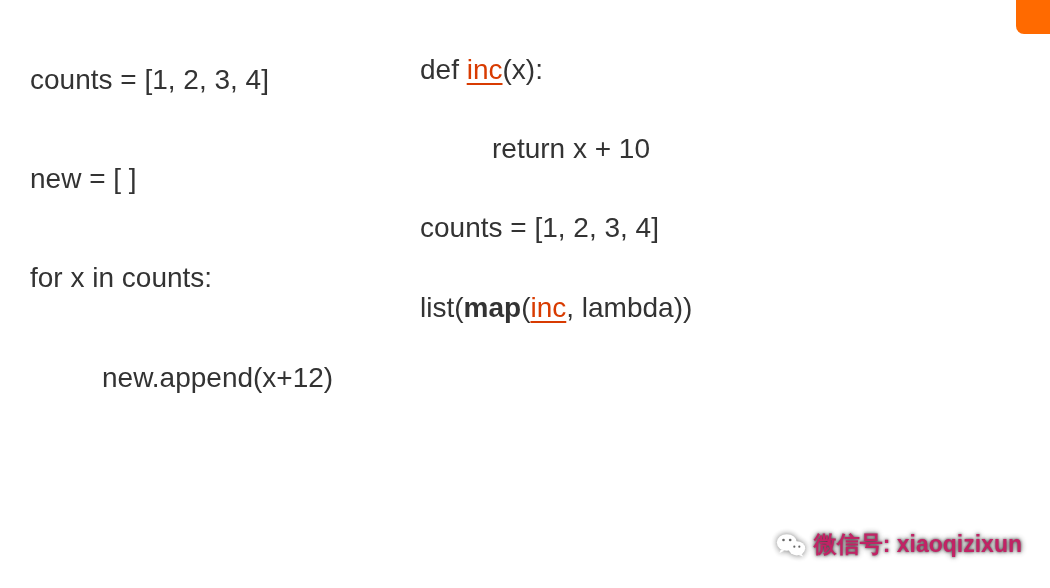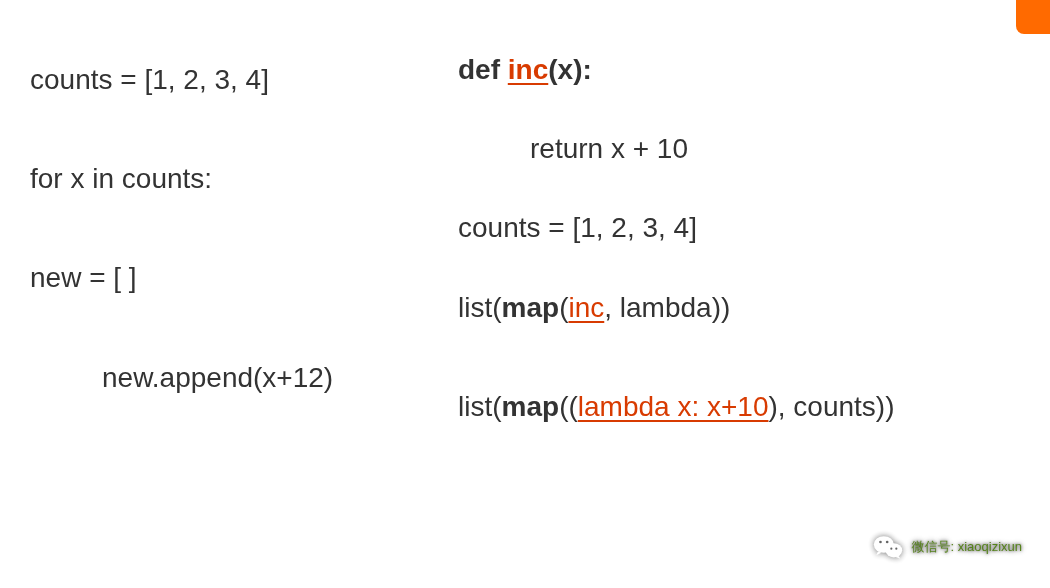--- a/index.html
+++ b/index.html
@@ -14,21 +14,20 @@
       font-family: "Segoe UI", "Microsoft YaHei", Arial, sans-serif;
       font-size: 28px;
       color: #333333;
       position: relative;
       overflow: hidden;
     }
     .container {
       display: flex;
       width: 100%;
       height: 100%;
-      gap: 38px;
     }
     .col-left {
       width: 420px;
       padding: 60px 0 0 30px;
     }
     .col-right {
       flex: 1;
       padding: 50px 0 0 0;
     }
     .line {
@@ -50,24 +49,25 @@
       text-decoration-thickness: 2px;
       text-underline-offset: 4px;
     }
     .watermark {
       position: absolute;
       bottom: 28px;
       right: 28px;
       display: flex;
       align-items: center;
       gap: 8px;
-      color: #4d7c0f;
-      font-size: 13px;
+      color: #be185d;
+      font-size: 23px;
       text-shadow: 0 0 6px rgba(0,0,0,0.6), 0 0 3px rgba(0,0,0,0.7);
       opacity: 0.95;
+      font-weight: bold;
     }
     .wechat-icon {
       width: 30px;
       height: 26px;
       position: relative;
       opacity: 0.95;
     }
     .wechat-icon svg {
       width: 100%;
       height: 100%;
@@ -89,45 +89,42 @@
 
 <div class="corner-badge"></div>
 
 <div class="container">
 
   <div class="col-left">
     <div class="line" style="margin-bottom:60px;">
       <span>counts = [1, 2, 3, 4]</span>
     </div>
     <div class="line" style="margin-bottom:60px;">
-      <span>for x in counts:</span>
+      <span>new = [ ]</span>
     </div>
     <div class="line" style="margin-bottom:60px;">
-      <span>new = [ ]</span>
+      <span>for x in counts:</span>
     </div>
     <div class="line indent1" style="margin-bottom:60px;">
       <span>new.append(x+12)</span>
     </div>
   </div>
 
   <div class="col-right">
-    <div class="line" style="margin-bottom:40px;font-weight:bold;">
+    <div class="line" style="margin-bottom:40px;">
       <span>def </span><span class="err">inc</span><span>(x):</span>
     </div>
     <div class="line indent1" style="margin-bottom:40px;">
       <span>return x + 10</span>
     </div>
     <div class="line" style="margin-bottom:40px;">
       <span>counts = [1, 2, 3, 4]</span>
     </div>
     <div class="line" style="margin-bottom:60px;">
       <span>list(</span><span class="bold">map</span><span>(</span><span class="err">inc</span><span>, lambda))</span>
-    </div>
-    <div class="line">
-      <span>list(</span><span class="bold">map</span><span>((</span><span class="err">lambda x: x+10</span><span>), counts))</span>
     </div>
   </div>
 
 </div>
 
 <div class="watermark">
   <span class="wechat-icon">
     <svg viewBox="0 0 36 30" xmlns="http://www.w3.org/2000/svg">
       <ellipse cx="13" cy="12" rx="12" ry="10" fill="#ffffff"></ellipse>
       <ellipse cx="25" cy="19" rx="10" ry="8.5" fill="#ffffff"></ellipse>

